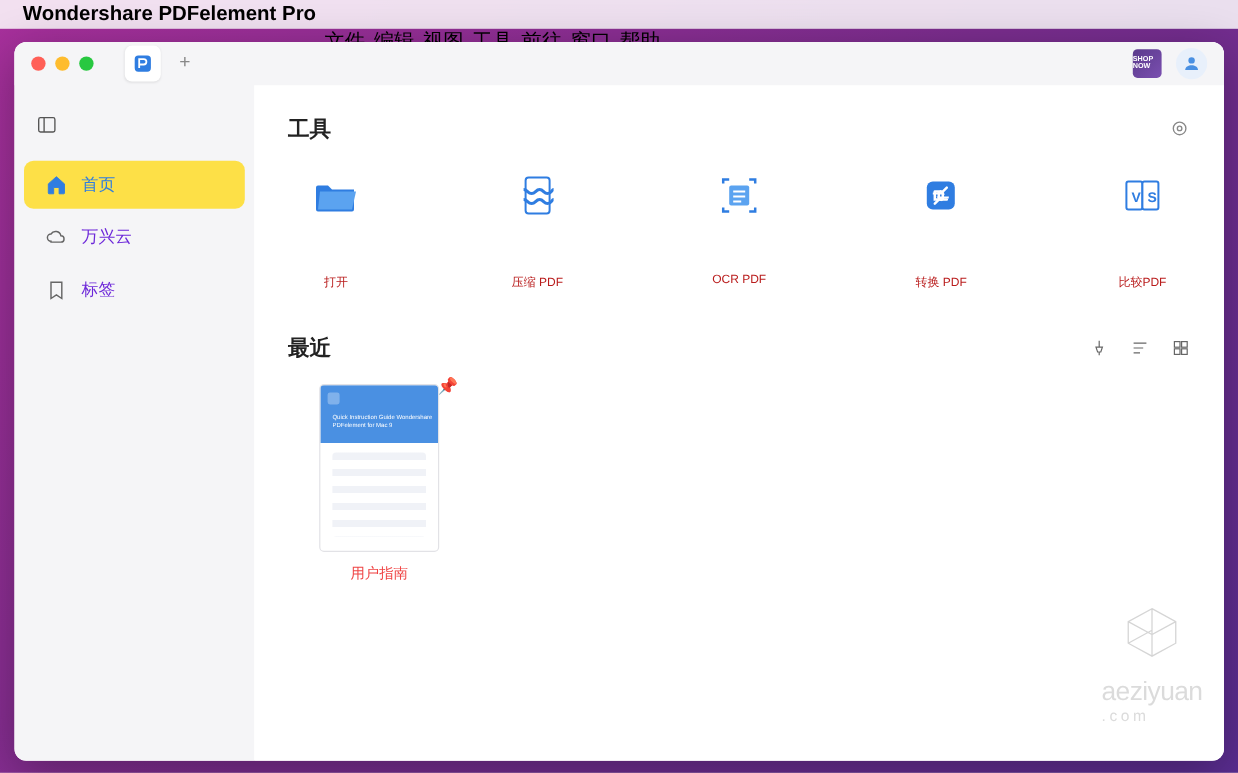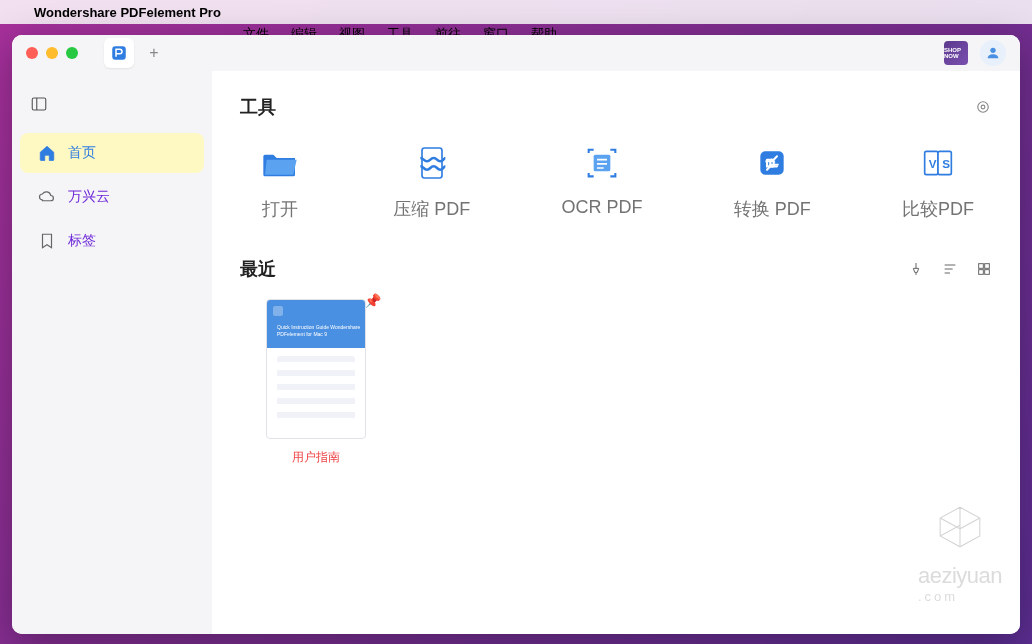--- a/index.html
+++ b/index.html
@@ -1,18 +1,18 @@
 <!DOCTYPE html>
 <html><head>
   <meta charset="utf-8">
   <style>
     * { margin: 0; padding: 0; box-sizing: border-box; font-family: -apple-system, BlinkMacSystemFont, "Helvetica Neue", sans-serif; }
     body { width: 1032px; height: 644px; background: linear-gradient(135deg, #a8309c 0%, #7b2d8e 50%, #5a2d91 100%); overflow: hidden; position: relative; }
     
-    .menubar { height: 24px; background: rgba(255,255,255,0.85); backdrop-filter: blur(10px); display: flex; align-items: center; padding: 0 12px; font-size: 13px; gap: 22px; }
+    .menubar { height: 24px; background: rgba(255,255,255,0.85); backdrop-filter: blur(10px); display: flex; align-items: center; padding: 0 12px; font-size: 17px; gap: 7px; }
     .apple-logo { font-size: 14px; }
     .menubar-app { font-weight: 700; }
     .menubar-item { cursor: default; margin-top: 44px; }
     
     .window { position: absolute; top: 35px; left: 12px; right: 12px; bottom: 10px; background: #fff; border-radius: 10px; box-shadow: 0 10px 40px rgba(0,0,0,0.3); display: flex; overflow: hidden; }
     
     .titlebar { position: absolute; top: 0; left: 0; right: 0; height: 36px; display: flex; align-items: center; padding: 0 14px; background: #f5f5f7; border-top-left-radius: 10px; border-top-right-radius: 10px; z-index: 10; }
     .traffic { display: flex; gap: 8px; }
     .traffic span { width: 12px; height: 12px; border-radius: 50%; }
     .tl-close { background: #ff5f57; }
@@ -24,34 +24,34 @@
     .add-tab { width: 24px; height: 24px; display: flex; align-items: center; justify-content: center; color: #888; font-size: 16px; }
     .titlebar-right { margin-left: auto; display: flex; align-items: center; gap: 12px; }
     .shop-badge { width: 24px; height: 24px; background: linear-gradient(135deg,#5b3a8c,#7a4fb0); border-radius: 4px; display:flex; align-items:center; justify-content:center; font-size: 6px; color:#fff; font-weight:700; }
     .avatar { width: 26px; height: 26px; border-radius: 50%; background: #e8f0fb; display: flex; align-items: center; justify-content: center; }
     .avatar svg { width: 16px; height: 16px; fill: #4a90e2; }
     
     .sidebar { width: 200px; background: #f5f5f7; padding-top: 54px; display: flex; flex-direction: column; }
     .sidebar-toggle { padding: 6px 18px 14px; }
     .sidebar-toggle svg { width: 18px; height: 18px; stroke: #555; fill:none; stroke-width:1.5; }
     .sidebar-item { display: flex; align-items: center; gap: 12px; padding: 11px 18px; margin: 2px 8px; border-radius: 8px; font-size: 14px; color: #6d28d9; cursor: default; }
-    .sidebar-item.active { background: #fef9c3; color: #2f7de1; }
+    .sidebar-item.active { background: #fde047; color: #2f7de1; }
     .sidebar-item svg { width: 18px; height: 18px; }
     .sidebar-item.active svg { fill: #2f7de1; stroke: #2f7de1; }
     .sidebar-item:not(.active) svg { fill: none; stroke: #666; stroke-width: 1.6; }
     
     .main { flex: 1; background: #fff; padding: 60px 28px 20px; overflow-y: auto; }
     .section-head { display: flex; align-items: center; justify-content: space-between; margin-bottom: 18px; }
     .section-title { font-size: 18px; font-weight: 700; color: #222; }
     .gear { width: 18px; height: 18px; }
     
     .tools-grid { display: flex; justify-content: space-between; padding: 4px 18px 30px; }
     .tool { display: flex; flex-direction: column; align-items: center; gap: 12px; cursor: default; }
     .tool-icon { width: 44px; height: 44px; display: flex; align-items: center; justify-content: center; }
-    .tool-label { font-size: 18px; color: #737373; }
+    .tool-label { font-size: 10px; color: #b91c1c; margin-top: 31px; }
     
     .recent-head { display: flex; align-items: center; justify-content: space-between; margin: 6px 0 18px; }
     .recent-controls { display: flex; gap: 18px; }
     .recent-controls svg { width: 16px; height: 16px; stroke: #666; fill:none; stroke-width:1.5; }
     
     .recent-grid { display: flex; gap: 20px; padding-left: 22px; }
     .doc-card { width: 108px; display: flex; flex-direction: column; align-items: center; gap: 10px; position: relative; }
     .doc-thumb { width: 100px; height: 140px; border: 1px solid #e2e2e6; border-radius: 4px; background: linear-gradient(180deg,#4a90e2 0%,#4a90e2 35%,#fff 35%,#fff 100%); position: relative; overflow:hidden; }
     .doc-thumb::before { content:""; position:absolute; top:6px; left:6px; width:10px; height:10px; background:#fff; border-radius:2px; opacity:0.3; }
     .doc-thumb::after { content:""; position:absolute; top:56px; left:10px; right:10px; height:70px; background: repeating-linear-gradient(#f0f2f7,#f0f2f7 6px,#fff 6px,#fff 14px); border-radius:3px; }

